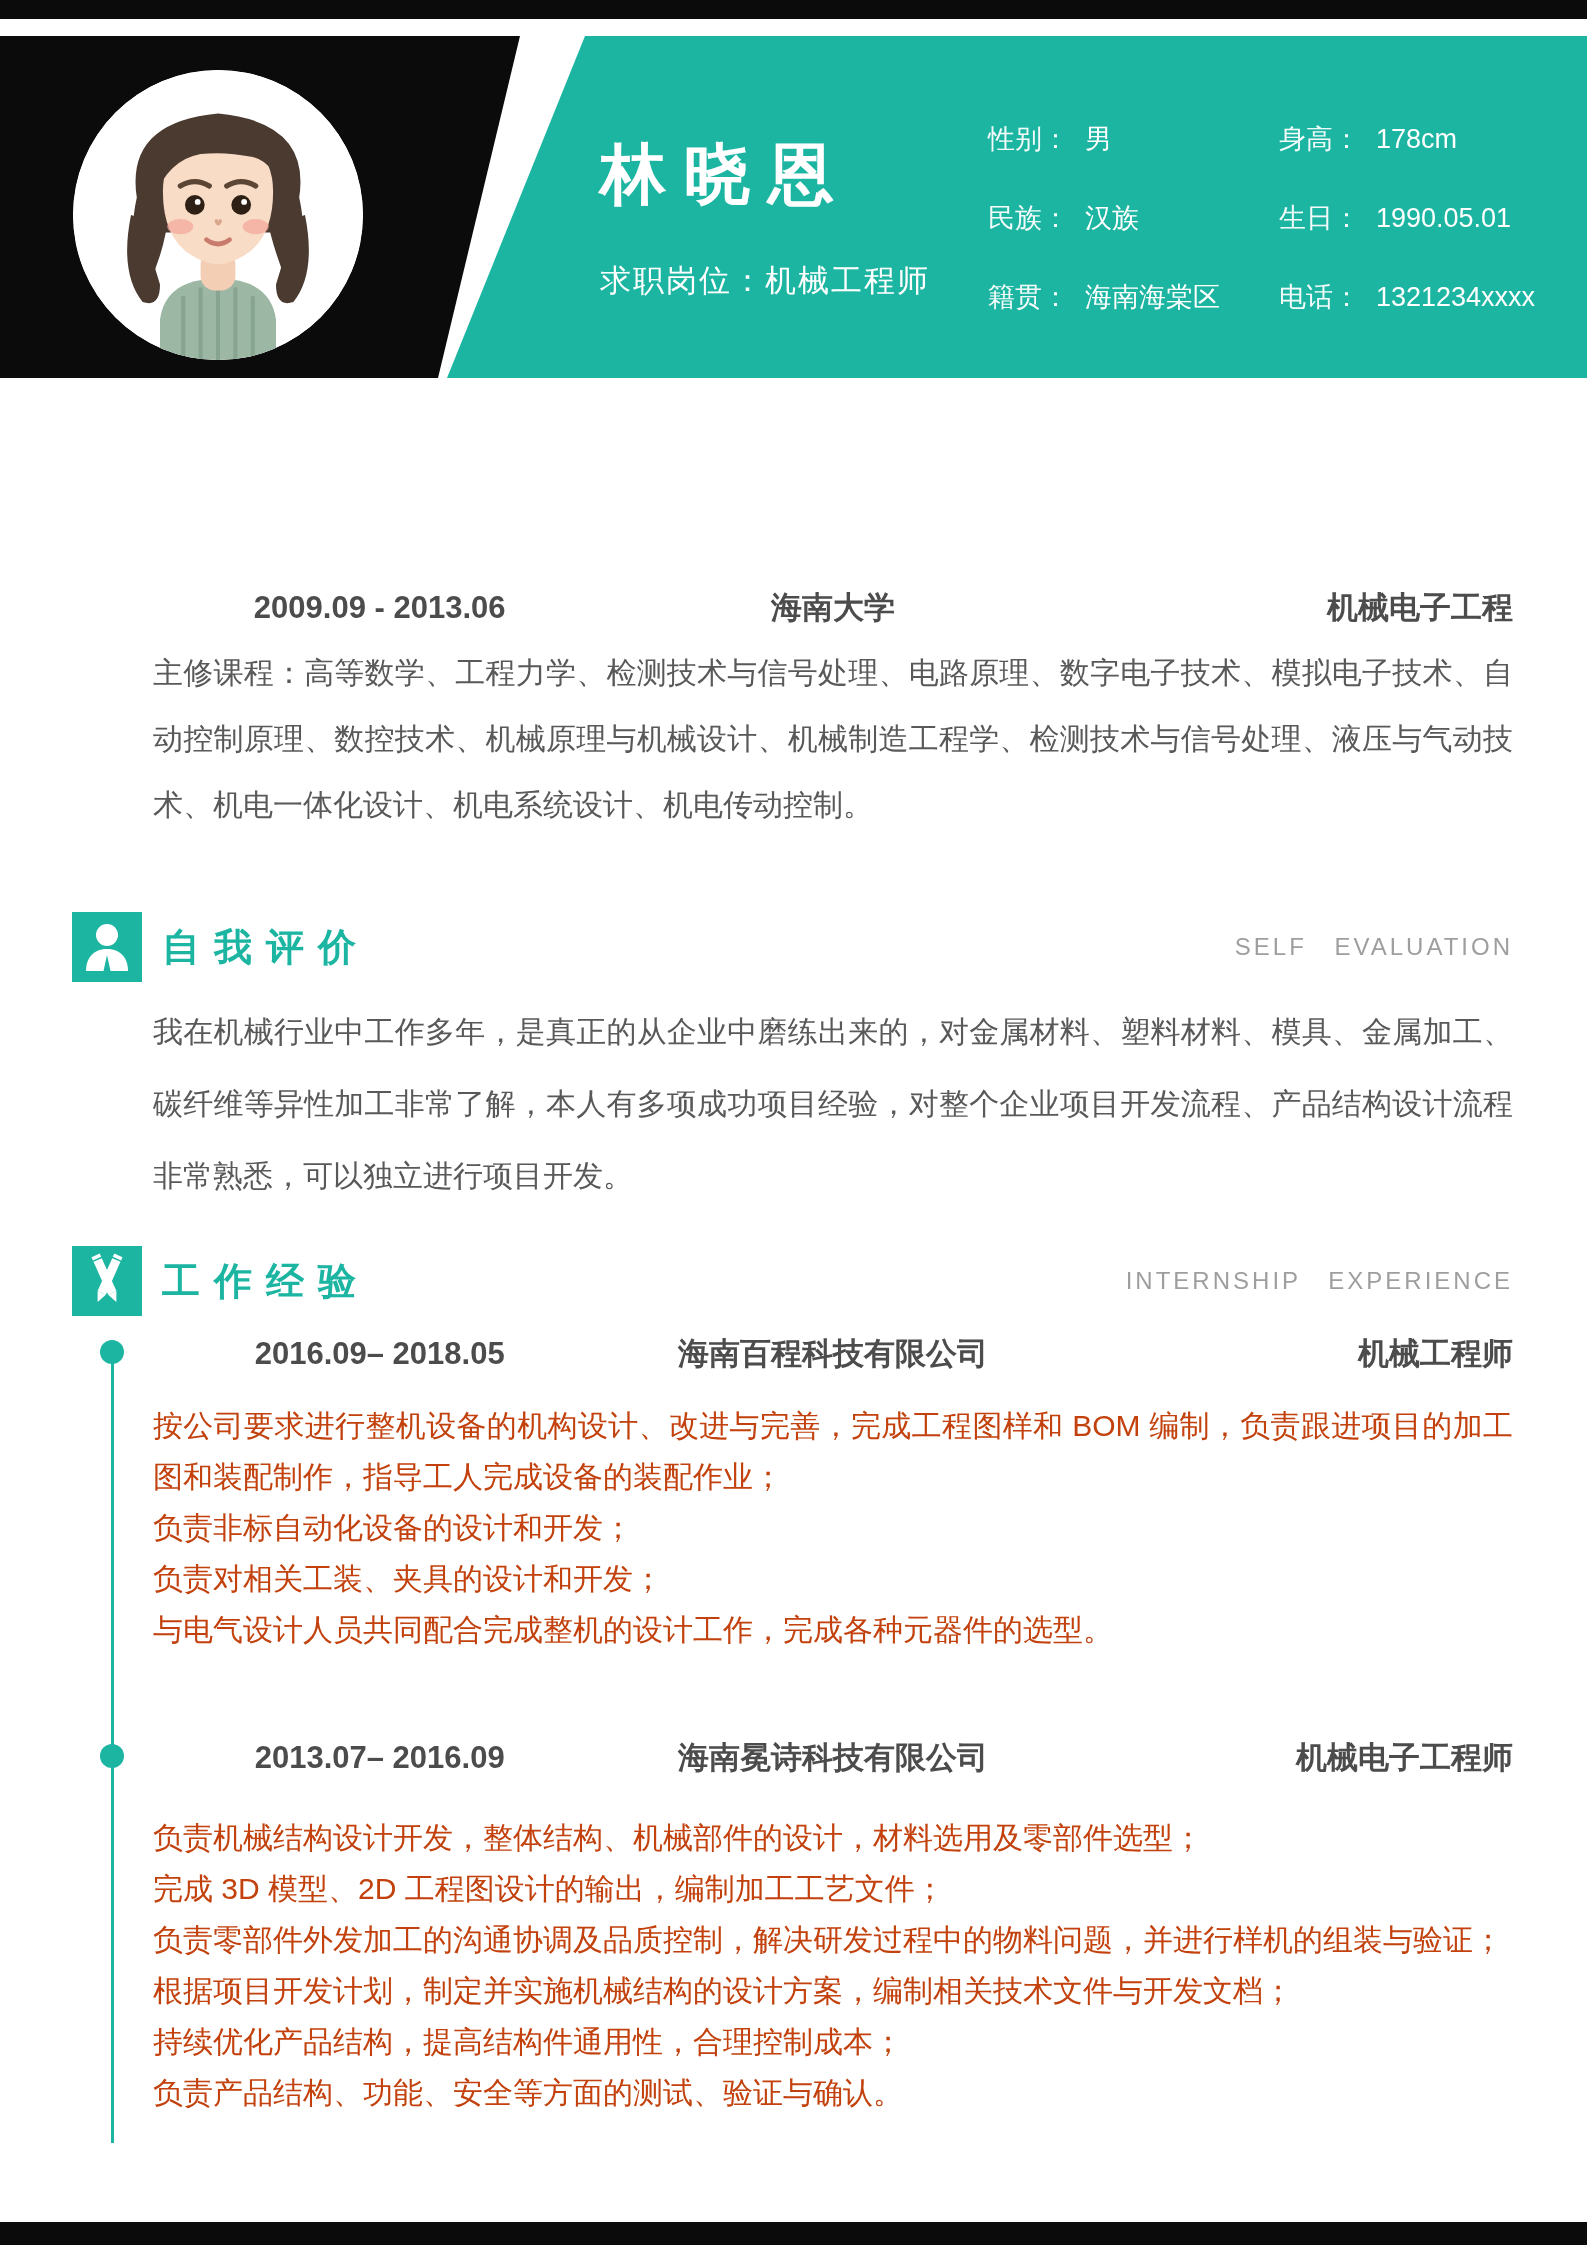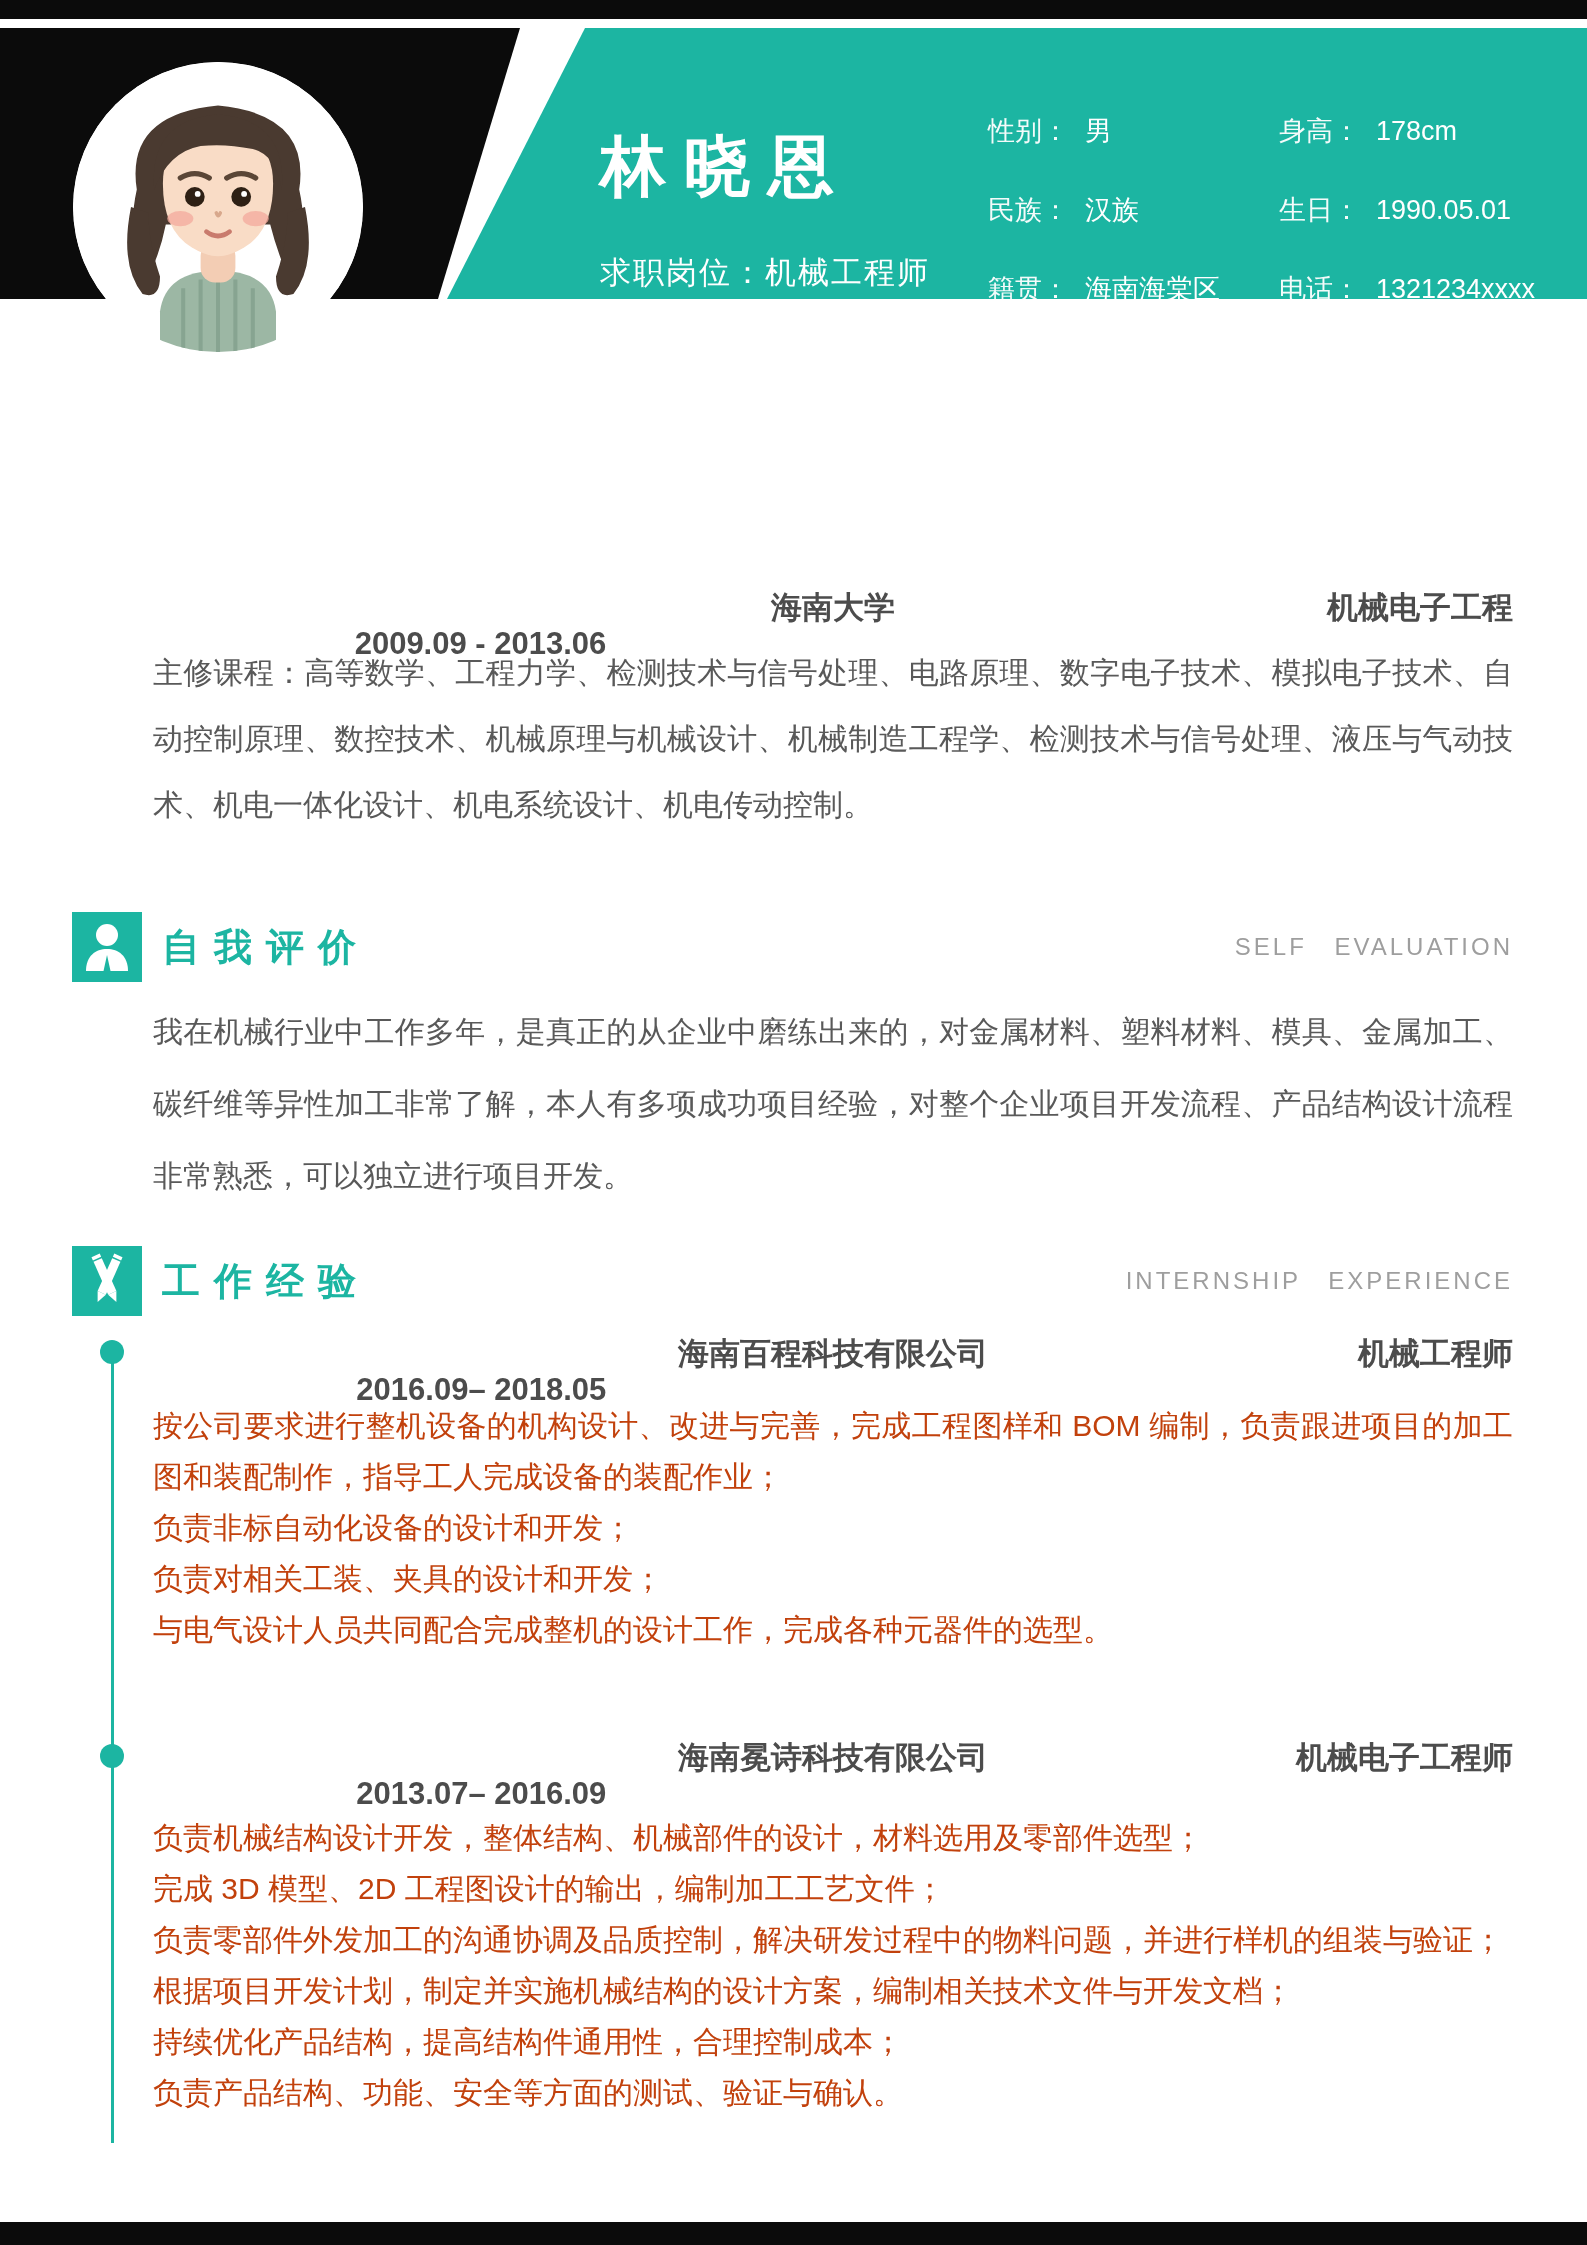--- a/index.html
+++ b/index.html
@@ -5,21 +5,21 @@
   html,body{margin:0;padding:0;background:#ffffff;}
   .page{
     position:relative;width:1587px;height:2245px;background:#ffffff;
     font-family:"Liberation Sans",sans-serif;overflow:hidden;
   }
   
   .top-strip{position:absolute;left:0;top:0;width:100%;height:19px;background:#0b0b0b;}
   .footer-strip{position:absolute;left:0;bottom:0;width:100%;height:23px;background:#0b0b0b;}
 
   
-  .header{position:absolute;left:0;top:28px;width:100%;height:271px;text-decoration:underline;}
+  .header{position:absolute;left:0;top:36px;width:100%;height:342px;text-decoration:underline;}
   .header-black{position:absolute;inset:0;background:#0b0b0b;
     clip-path:polygon(0 0,520px 0,438px 100%,0 100%);}
   .header-teal{position:absolute;inset:0;background:#1cb5a2;
     clip-path:polygon(585px 0,100% 0,100% 100%,447px 100%);}
   .avatar{position:absolute;left:73px;top:34px;width:290px;height:290px;border-radius:50%;
     background:#ffffff;overflow:hidden;z-index:2;}
   .avatar svg{width:100%;height:100%;display:block;}
   .name{position:absolute;left:600px;top:94px;font-size:66px;font-weight:bold;color:#ffffff;
     letter-spacing:18px;white-space:nowrap;z-index:2;}
   .job-label{position:absolute;left:600px;top:224px;font-size:31px;font-weight:300;color:#ffffff;
@@ -33,21 +33,21 @@
   .section-header{position:absolute;left:72px;width:1441px;height:70px;display:flex;align-items:center;}
   .sec-icon{width:70px;height:70px;background:#1cb5a2;flex:0 0 auto;
     display:flex;align-items:center;justify-content:center;}
   .sec-icon svg{width:70px;height:70px;display:block;}
   .sec-title{margin-left:20px;font-size:38px;font-weight:bold;color:#1cb5a2;letter-spacing:14px;white-space:nowrap;}
   .sec-sub{margin-left:auto;font-size:24px;color:#9e9e9e;letter-spacing:3px;word-spacing:18px;white-space:nowrap;}
 
   
   .triple-row{position:absolute;left:153px;width:1360px;display:flex;
     font-size:31px;font-weight:bold;color:#4c4c4c;line-height:36px;}
-  .triple-row .c1{flex:1;text-align:right;margin-top:36px;}
+  .triple-row .c1{flex:1;text-align:center;}
   .triple-row .c2{flex:1;text-align:center;}
   .triple-row .c3{flex:1;text-align:right;}
   .para{position:absolute;left:153px;width:1360px;font-size:30px;color:#595959;
     text-align:justify;text-justify:inter-ideograph;margin:0;}
   .courses{top:640px;line-height:66px;}
   .self-text{top:996px;line-height:72px;}
   .job-desc{position:absolute;left:153px;width:1360px;font-size:30px;color:#c2410c;line-height:51px;}
   .job-desc p{margin:0;text-align:justify;text-justify:inter-ideograph;}
 
   

